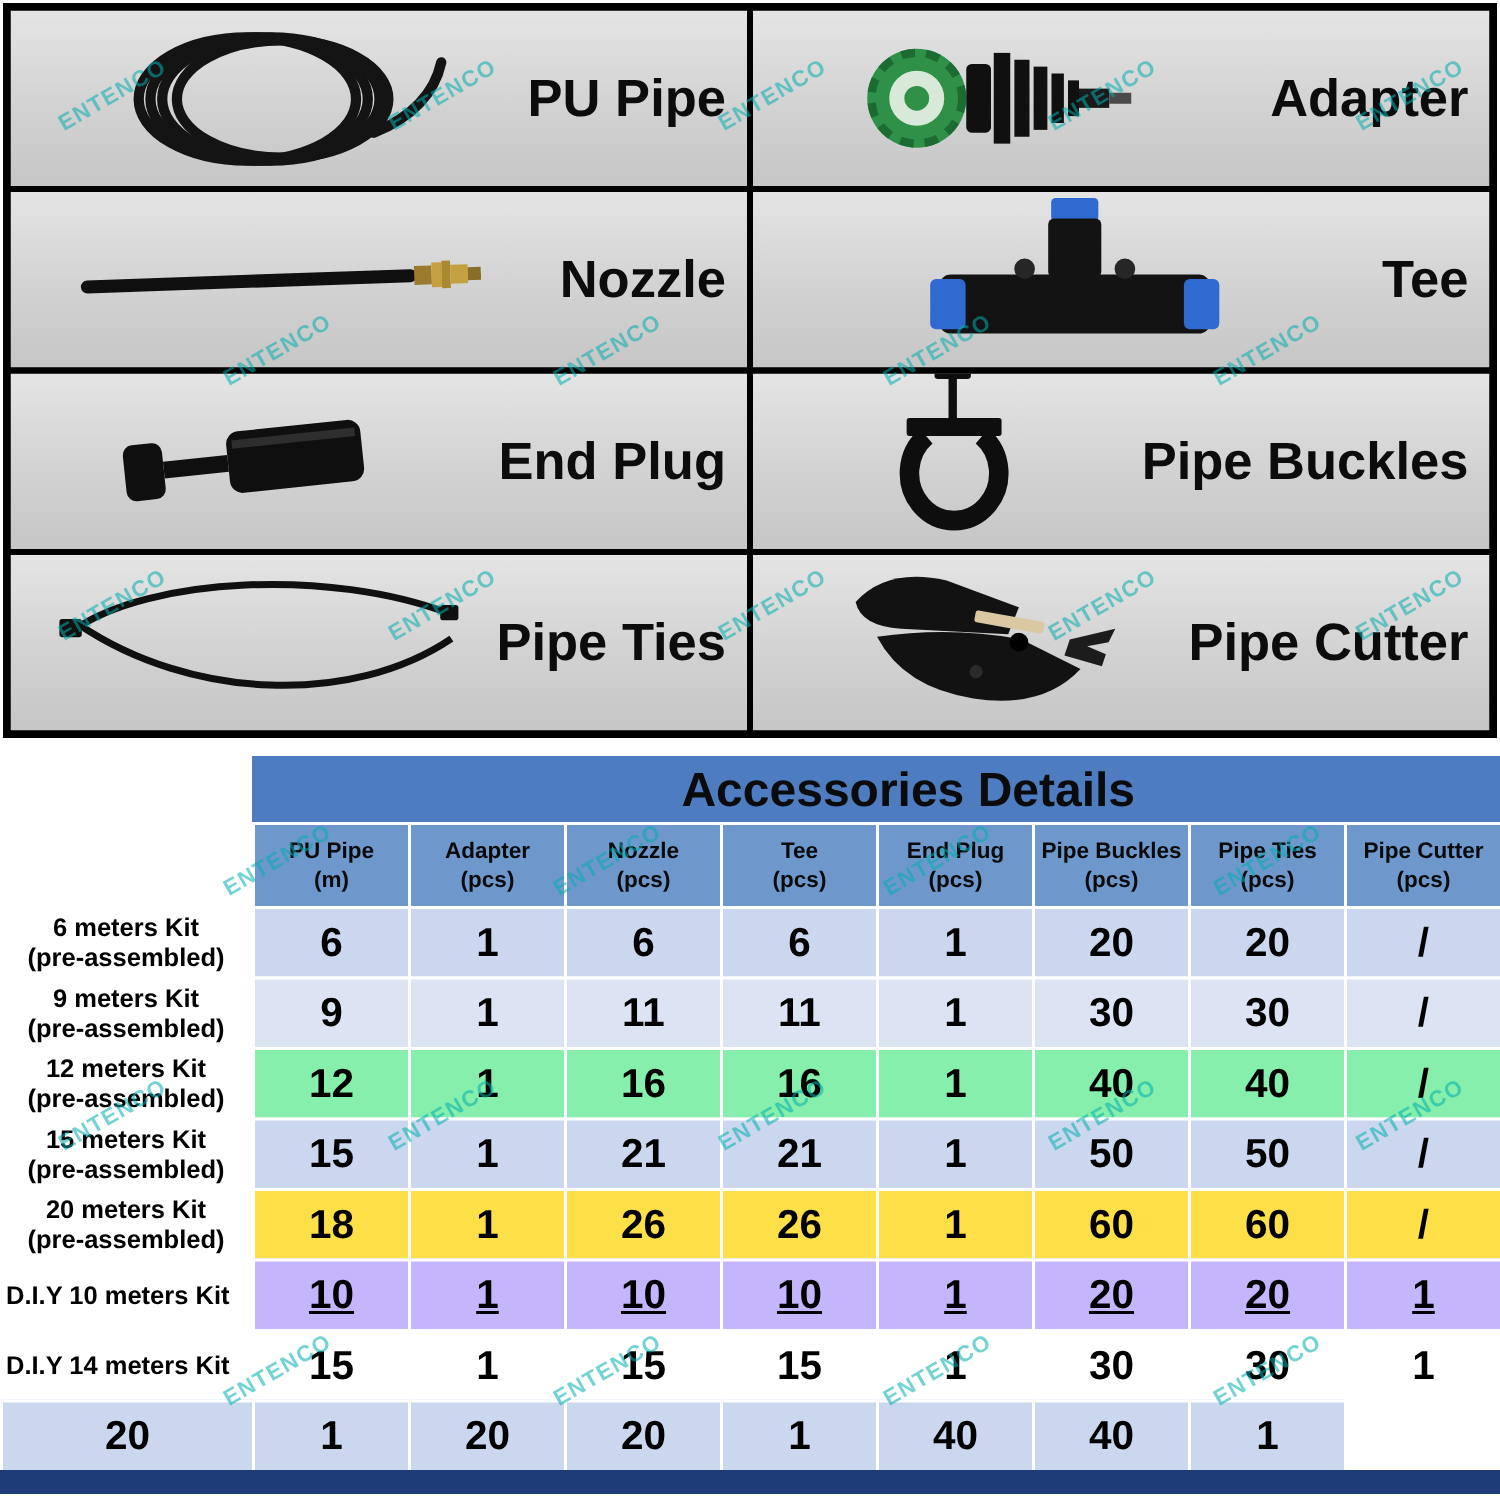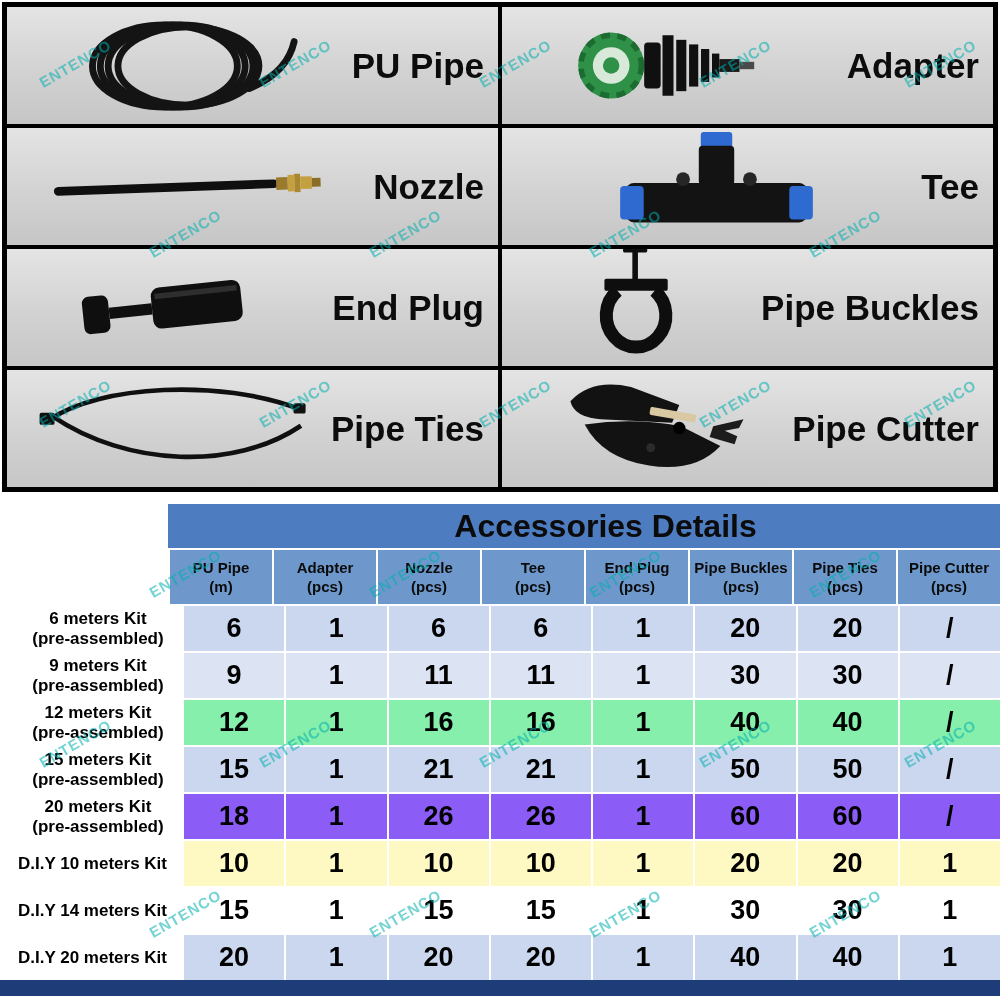--- a/index.html
+++ b/index.html
@@ -37,38 +37,38 @@
     background: #4d7cc0; display: flex; align-items: center; justify-content: center;
     font-size: 32px; font-weight: bold; color: #0b0b0b; padding-left: 43px;
   }
   .header-row { display: grid; grid-template-columns: 168px repeat(8, 1fr); height: 56px; }
   .hspacer { background: #fff; }
   .hcell {
     background: #6e98cc; border-left: 2px solid #fff; border-top: 2px solid #fff;
     display: flex; flex-direction: column; align-items: center; justify-content: center;
     gap: 2px; font-weight: bold; font-size: 15px; color: #0b0b0b; text-align: center;
   }
-  .trow { display: grid; grid-template-columns: 168px repeat(8, 1fr); height: 47px; padding-left: 14px; }
+  .trow { display: grid; grid-template-columns: 168px repeat(8, 1fr); height: 47px; }
   .celll {
     background: #fff; display: flex; align-items: center; justify-content: center;
     text-align: center; font-weight: bold; font-size: 17px; line-height: 1.15;
     white-space: pre-line; color: #000; border-top: 2px solid #fff;
   }
   .celll.diy { justify-content: flex-start; text-align: center; padding-left: 4px; }
   .cellv {
     display: flex; align-items: center; justify-content: center;
     font-weight: bold; font-size: 27px; color: #000;
     border-left: 2px solid #fff; border-top: 2px solid #fff;
   }
   .r0 .cellv { background: #cbd7ee; }
   .r1 .cellv { background: #dce4f4; }
   .r2 .cellv { background: #86efac; }
   .r3 .cellv { background: #cbd7ee; }
-  .r4 .cellv { background: #8b5cf6; }
-  .r5 .cellv { background: #fef9c3; }
+  .r4 .cellv { background: #fde047; }
+  .r5 .cellv { background: #c4b5fd; text-decoration: underline; }
   .r6 .cellv { background: #ffffff; }
   .r7 .cellv { background: #cbd7ee; }
   .bottom-band { height: 16px; background: #1d3c78; }
 
   
   .wm-layer { position: absolute; inset: 0; pointer-events: none; z-index: 20; }
   .wm {
     position: absolute; font-size: 15px; font-weight: bold; letter-spacing: 1px;
     color: rgba(0, 175, 175, 0.55); transform: rotate(-30deg); white-space: nowrap;
   }
@@ -324,21 +324,20 @@
       <div class="cellv">1</div>
       <div class="cellv">15</div>
       <div class="cellv">15</div>
       <div class="cellv">1</div>
       <div class="cellv">30</div>
       <div class="cellv">30</div>
       <div class="cellv">1</div>
     </div>
 
     <div class="trow r7">
-      <div class="celll diy">D.I.Y 20 meters Kit</div>
       <div class="cellv">20</div>
       <div class="cellv">1</div>
       <div class="cellv">20</div>
       <div class="cellv">20</div>
       <div class="cellv">1</div>
       <div class="cellv">40</div>
       <div class="cellv">40</div>
       <div class="cellv">1</div>
     </div>
 

